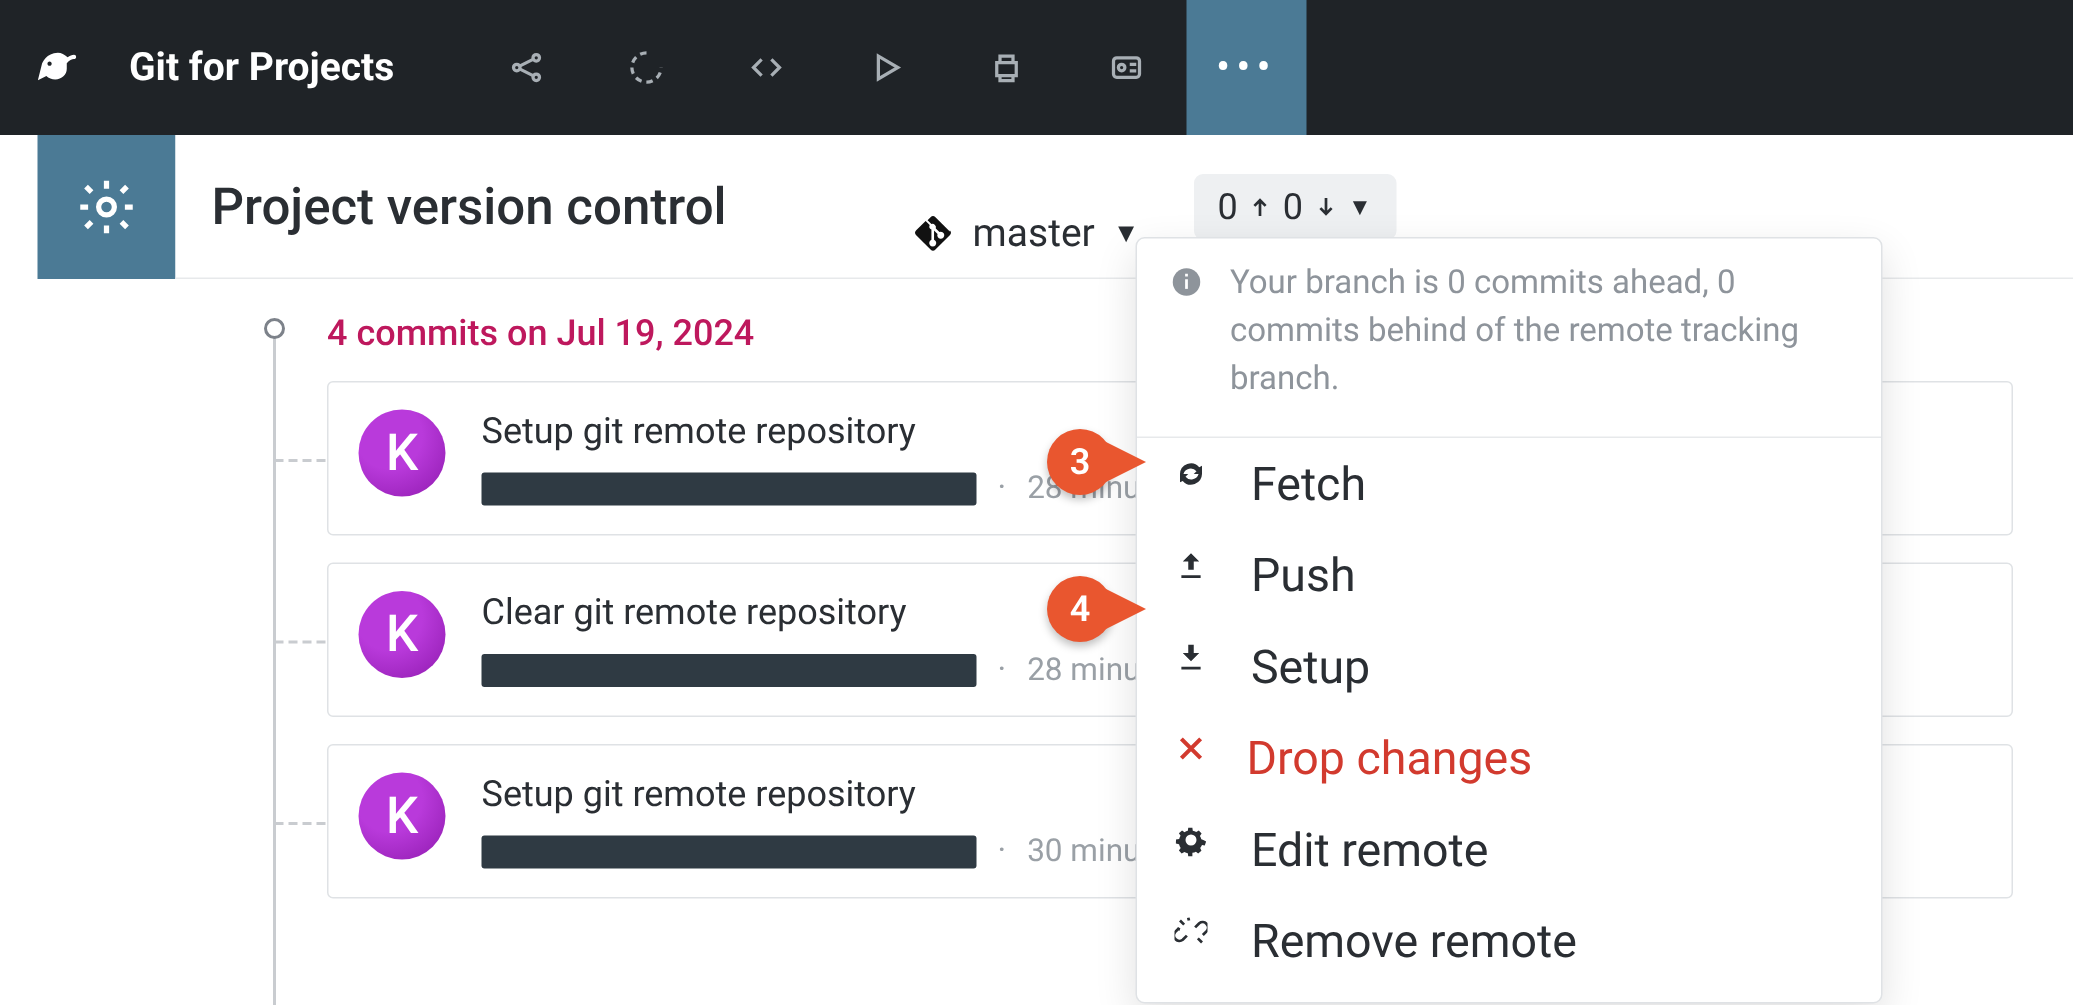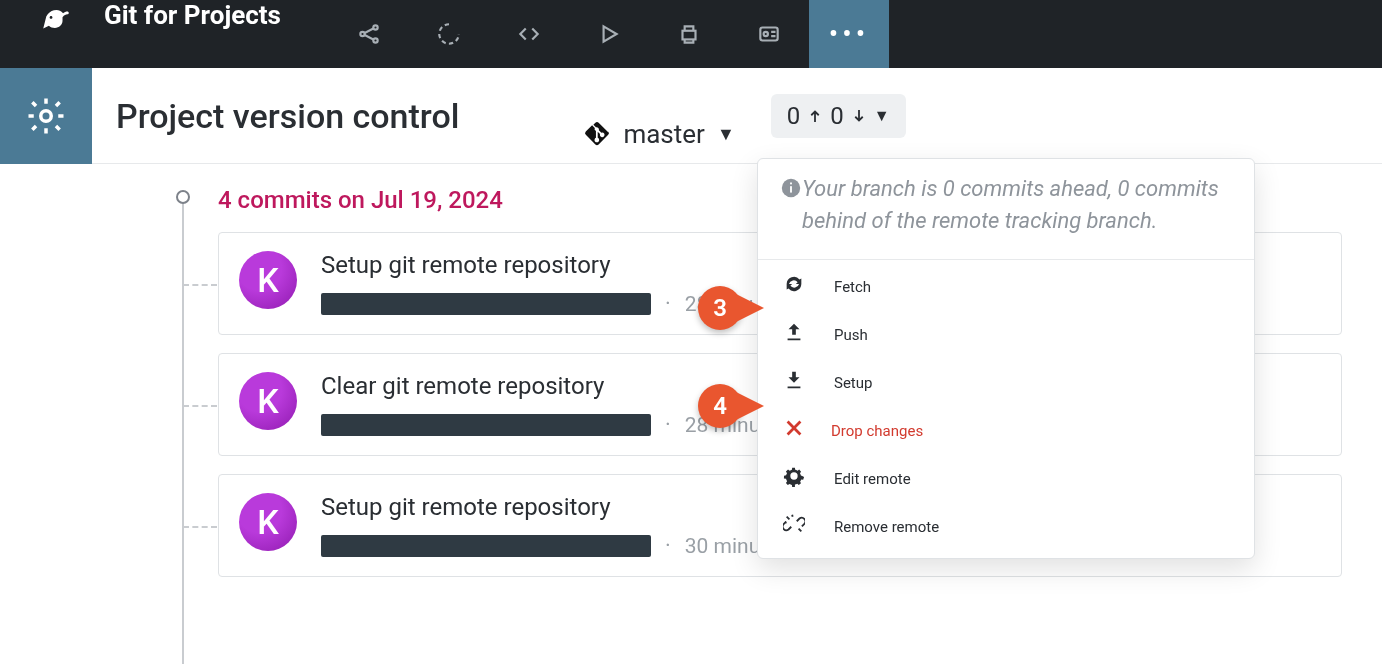--- a/index.html
+++ b/index.html
@@ -1,41 +1,42 @@
 <!DOCTYPE html>
 <html><head>
 <meta charset="utf-8">
 <style>
   * { box-sizing: border-box; margin: 0; padding: 0; }
   html, body { width: 1382px; height: 670px; font-family: -apple-system, BlinkMacSystemFont, "Segoe UI", Roboto, "Helvetica Neue", Arial, sans-serif; background: #fff; }
 
   
   .topbar {
     display: flex;
-    height: 68px;
+    align-items: center;
+    height: 90px;
     background: #1f2327;
     color: #fff;
-    padding-left: 36px;
+    padding-left: 18px;
   }
   .topbar .logo { width: 40px; height: 40px; display: flex; align-items: center; justify-content: center; }
   .topbar .logo svg { width: 34px; height: 34px; fill: #fff; }
   .topbar .title { font-size: 26px; font-weight: 700; margin-left: 28px; color: #fff; }
   .topbar .icons { display: flex; align-items: center; gap: 0; margin-left: 48px; height: 100%; }
   .topbar .icon-btn {
     width: 80px; height: 100%;
     display: flex; align-items: center; justify-content: center;
     color: #a8afb5;
     cursor: pointer;
   }
   .topbar .icon-btn.active { background: #4b7a95; color: #fff; }
   .topbar .icon-btn svg { width: 26px; height: 26px; }
   .topbar .icon-btn .dots { font-size: 28px; letter-spacing: 4px; line-height: 1; }
 
   
-  .subrow { display: flex; height: 96px; }
+  .subrow { display: flex; height: 96px; padding-left: 25px; }
   .subrow .side-tile {
     width: 92px; height: 100%;
     background: #4b7a95;
     display: flex; align-items: center; justify-content: center;
     color: #fff;
   }
   .subrow .side-tile svg { width: 42px; height: 42px; stroke: #fff; fill: none; }
   .subrow .subbar {
     flex: 1;
     display: flex; align-items: center;
@@ -144,29 +145,28 @@
     background: #fff;
     border: 1px solid #dfe2e5;
     border-radius: 6px;
     box-shadow: 0 10px 28px rgba(0,0,0,0.12);
     z-index: 20;
     padding-bottom: 10px;
   }
   .popover-info {
     padding: 14px 22px 22px 22px;
     color: #8e949b; font-size: 22px; line-height: 1.45;
-    display: flex; 
+    display: flex; gap: 18px;
     border-bottom: 1px solid #e7e9eb;
-    font-style: italic;
   }
   .popover-info svg { flex: none; width: 22px; height: 22px; margin-top: 4px; fill: #8e949b; }
   .popover-item {
-    display: flex; align-items: flex-end; gap: 28px;
+    display: flex; align-items: flex-start; gap: 28px;
     padding: 12px 24px;
-    font-size: 15px; color: #2a2e33;
+    font-size: 31px; color: #2a2e33;
     cursor: pointer;
   }
   .popover-item .ico { width: 24px; height: 24px; display: flex; align-items: center; justify-content: center; }
   .popover-item .ico svg { width: 22px; height: 22px; fill: #2a2e33; }
   .popover-item.danger { color: #d23a2e; gap: 25px; }
   .popover-item.danger .ico svg { fill: #d23a2e; }
 
   
   .callout {
     position: absolute;

